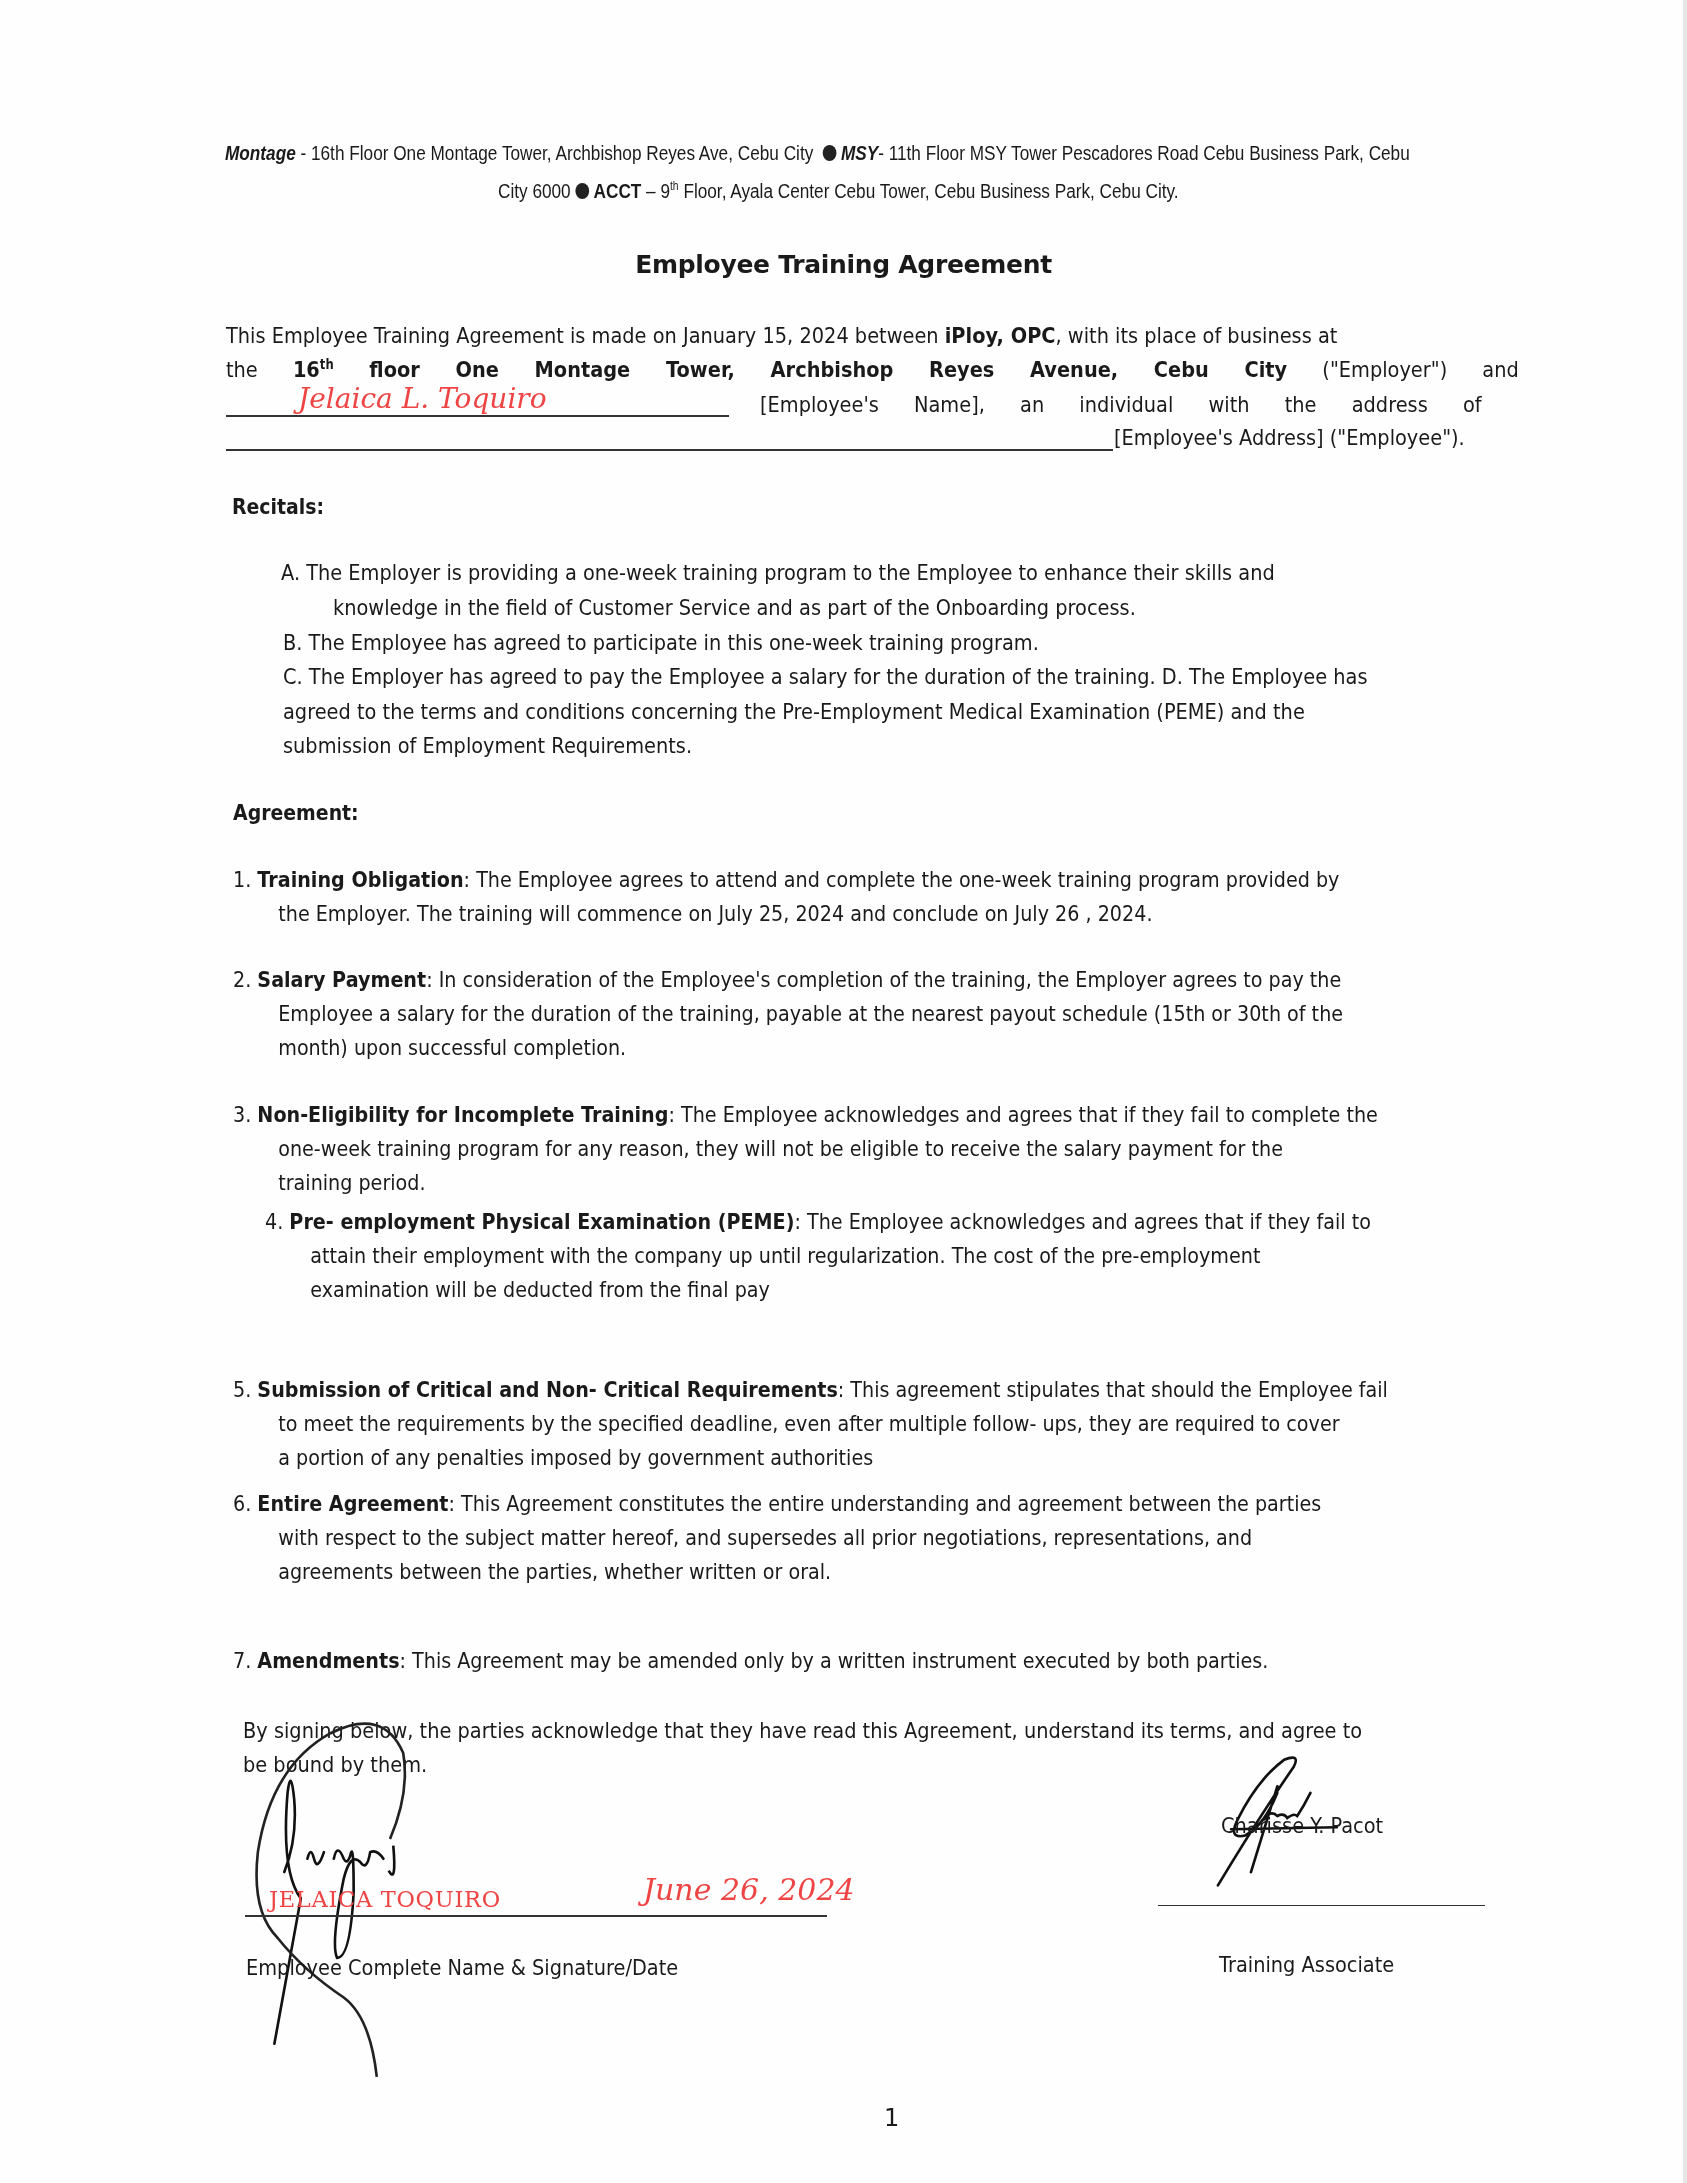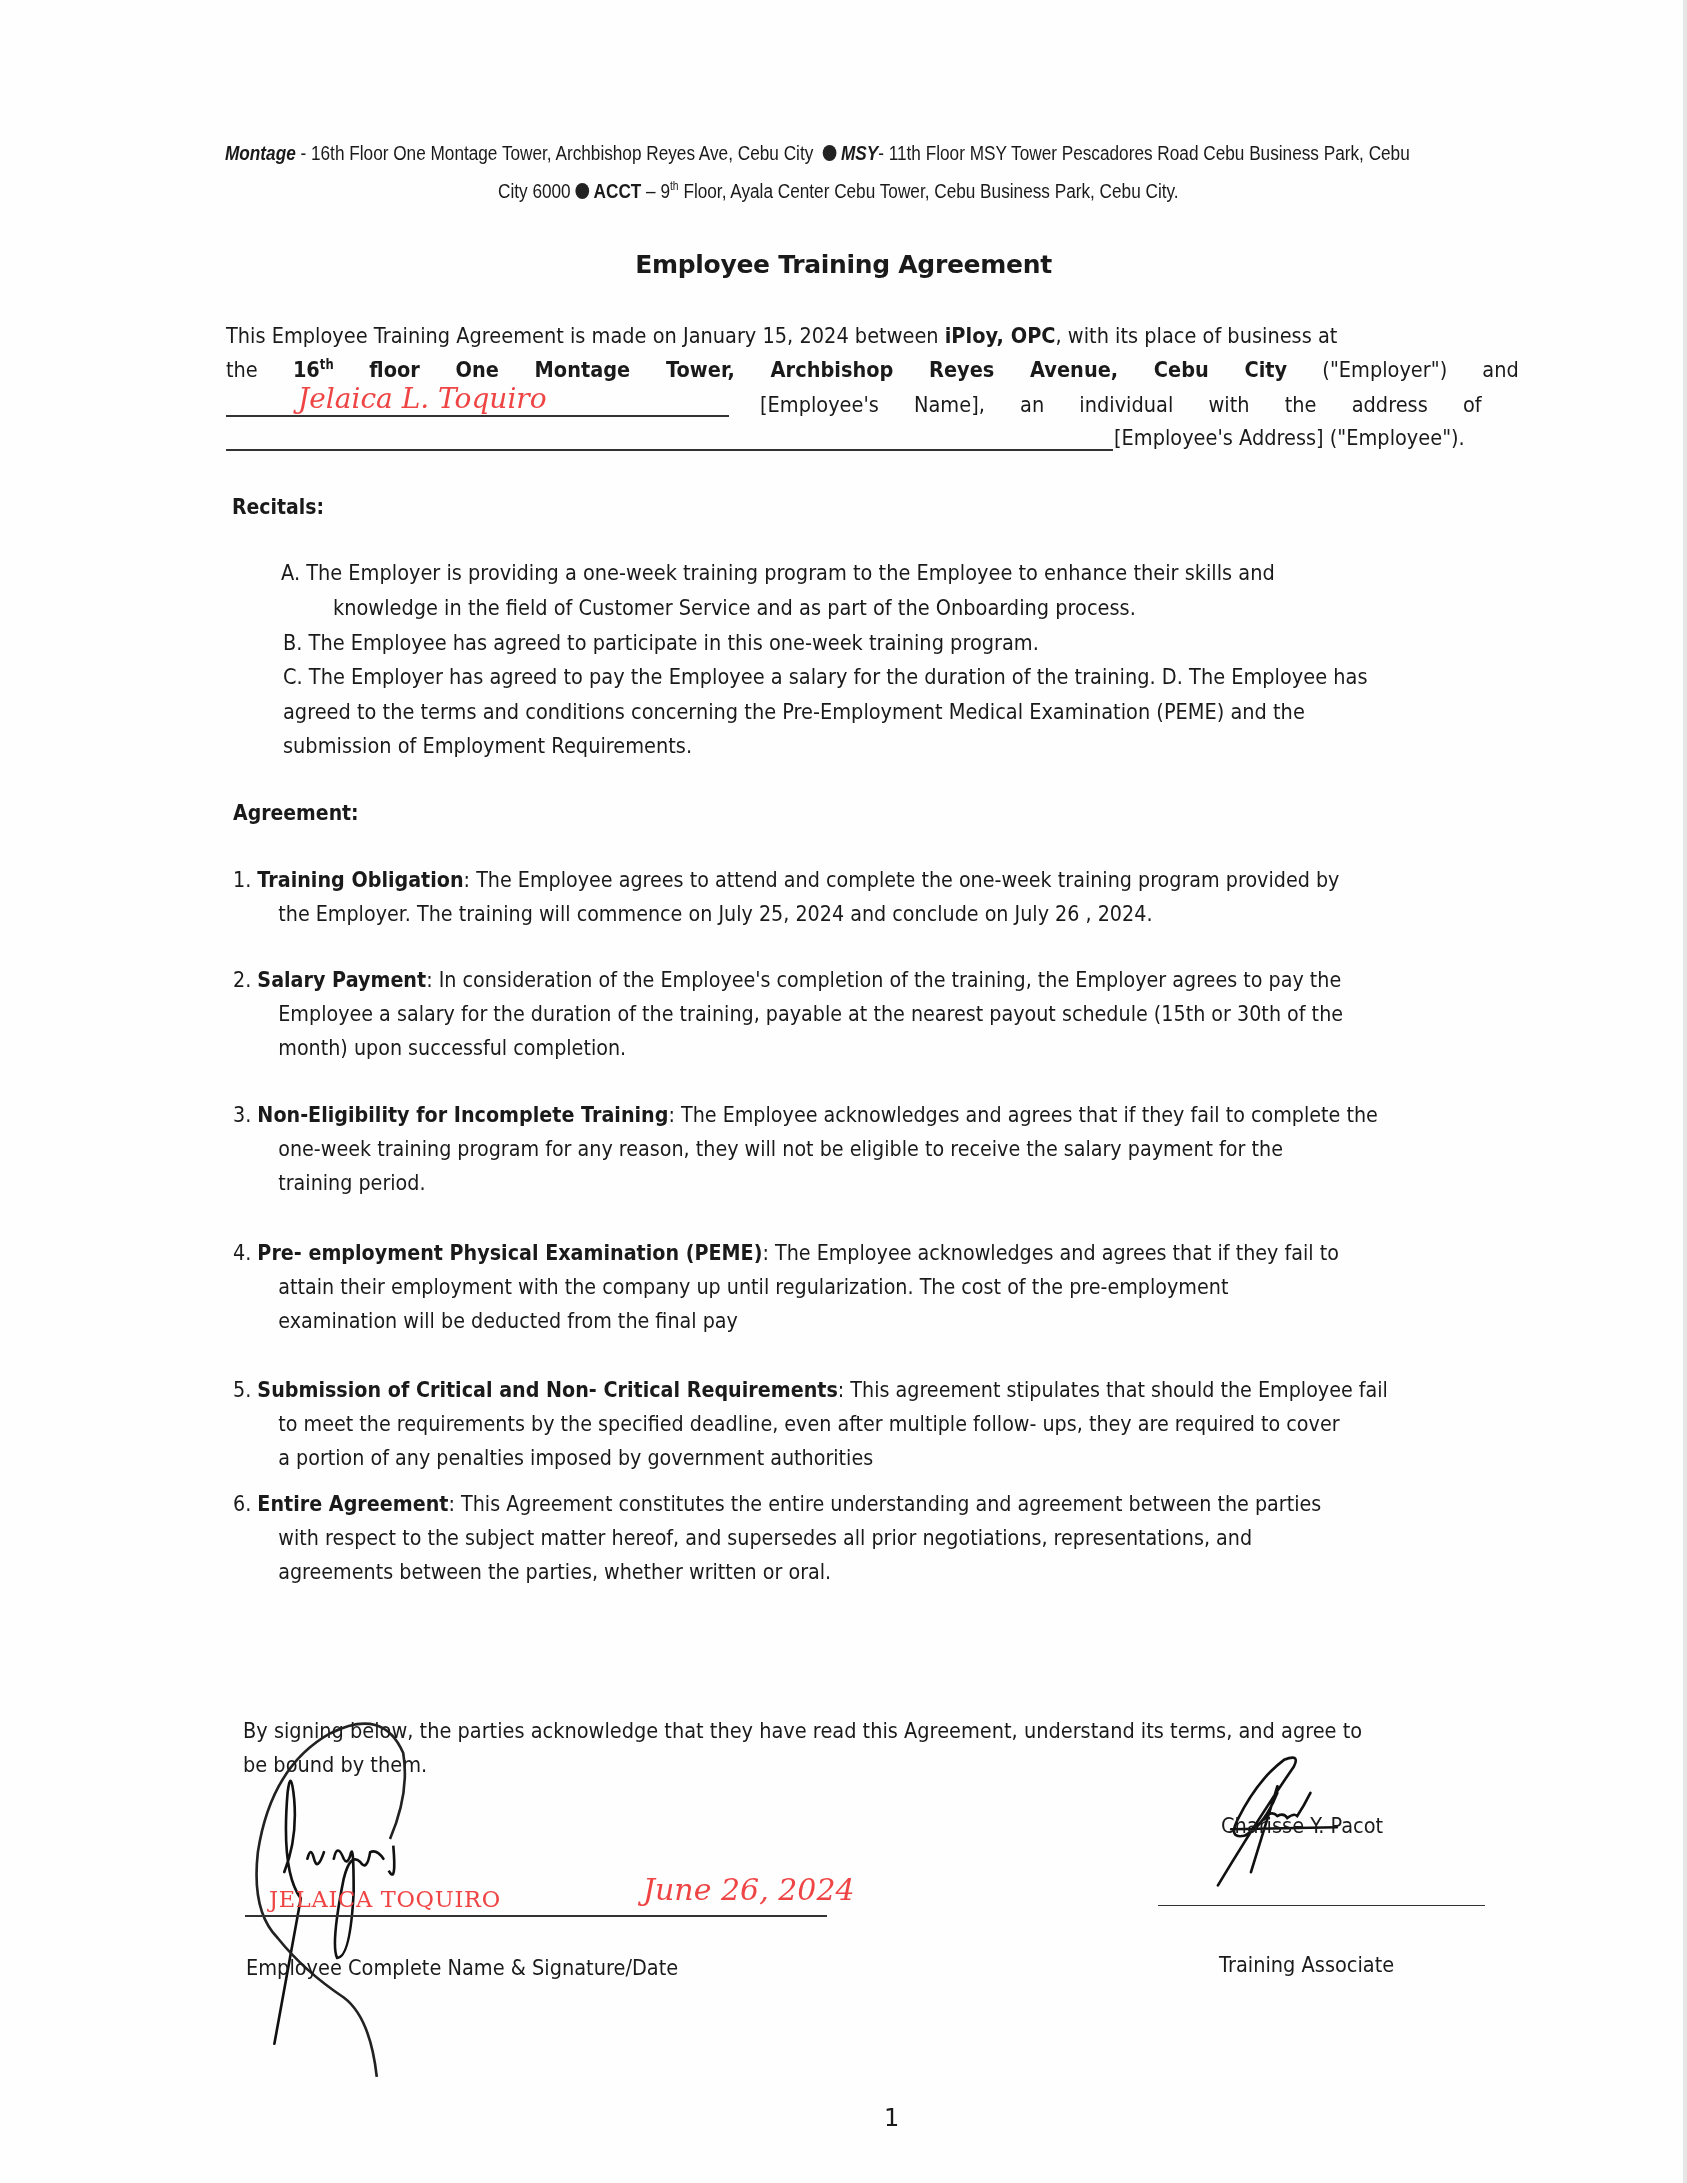--- a/index.html
+++ b/index.html
@@ -95,38 +95,41 @@
     <span class="ln">Employee a salary for the duration of the training, payable at the nearest payout schedule (15th or 30th of the</span>
     <span class="ln">month) upon successful completion.</span>
   </div>
 
   <div class="item" style="top:1098px;">
     <span class="l1"><span>3.</span> <b>Non-Eligibility for Incomplete Training</b><span>: The Employee acknowledges and agrees that if they fail to complete the</span></span>
     <span class="ln">one-week training program for any reason, they will not be eligible to receive the salary payment for the</span>
     <span class="ln">training period.</span>
   </div>
 
-  <div class="item" style="top:1236px;">
+  <div class="item" style="top:1205px;margin-left:32px;">
     <span class="l1"><span>4.</span> <b>Pre- employment Physical Examination (PEME)</b><span>: The Employee acknowledges and agrees that if they fail to</span></span>
     <span class="ln">attain their employment with the company up until regularization. The cost of the pre-employment</span>
     <span class="ln">examination will be deducted from the final pay</span>
   </div>
 
   <div class="item" style="top:1373px;">
     <span class="l1"><span>5.</span> <b>Submission of Critical and Non- Critical Requirements</b><span>: This agreement stipulates that should the Employee fail</span></span>
     <span class="ln">to meet the requirements by the specified deadline, even after multiple follow- ups, they are required to cover</span>
     <span class="ln">a portion of any penalties imposed by government authorities</span>
   </div>
 
   <div class="item" style="top:1487px;">
     <span class="l1"><span>6.</span> <b>Entire Agreement</b><span>: This Agreement constitutes the entire understanding and agreement between the parties</span></span>
     <span class="ln">with respect to the subject matter hereof, and supersedes all prior negotiations, representations, and</span>
     <span class="ln">agreements between the parties, whether written or oral.</span>
   </div>
 
+  <div class="item" style="top:1644px;">
+    <span class="l1"><span>7.</span> <b>Amendments</b><span>: This Agreement may be amended only by a written instrument executed by both parties.</span></span>
+  </div>
 
   <div class="txt" style="left:243px;top:1714px;">By signing below, the parties acknowledge that they have read this Agreement, understand its terms, and agree to</div>
   <div class="txt" style="left:243px;top:1748px;">be bound by them.</div>
 
   <svg class="sig" style="left:218px;top:1720px;" width="344" height="370" viewBox="0 0 520 560">
     <path d="M85 490 L125 270 Q95 230 105 110 Q110 70 115 120 Q120 180 100 230 M135 210 Q140 190 145 210 Q150 230 160 200 M175 210 Q180 185 190 210 Q195 220 200 205 Q205 180 205 260 Q200 360 180 360 Q170 340 190 240 Q200 200 215 215 Q225 230 230 200 Q240 195 250 210" stroke="#111" stroke-width="4" fill="none" stroke-linecap="round"></path>
     <path d="M260 180 Q290 110 280 50 Q250 -20 170 20 Q80 70 60 200 Q50 290 90 330 Q130 380 190 420 Q230 450 240 540" stroke="#222" stroke-width="4" fill="none"></path>
     <path d="M258 228 Q270 250 265 190" stroke="#111" stroke-width="4" fill="none"></path>
   </svg>
   <div class="hw" style="left:269px;top:1872px;font-style:normal;font-size:22.5px;letter-spacing:0.7px;margin-top:14px;">JELAICA TOQUIRO</div>

